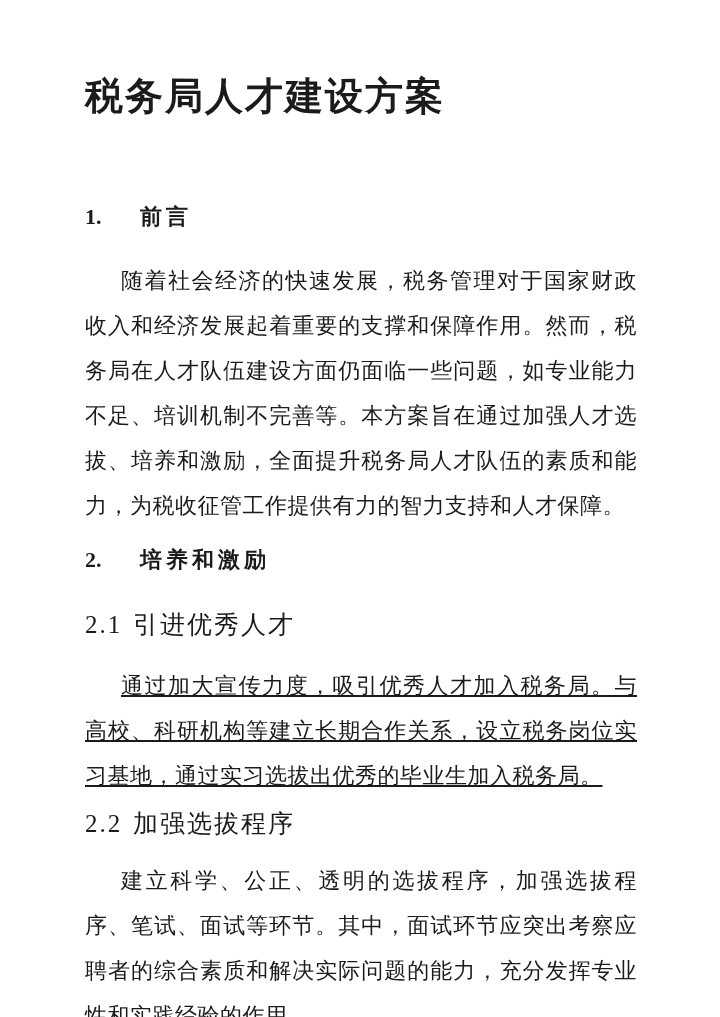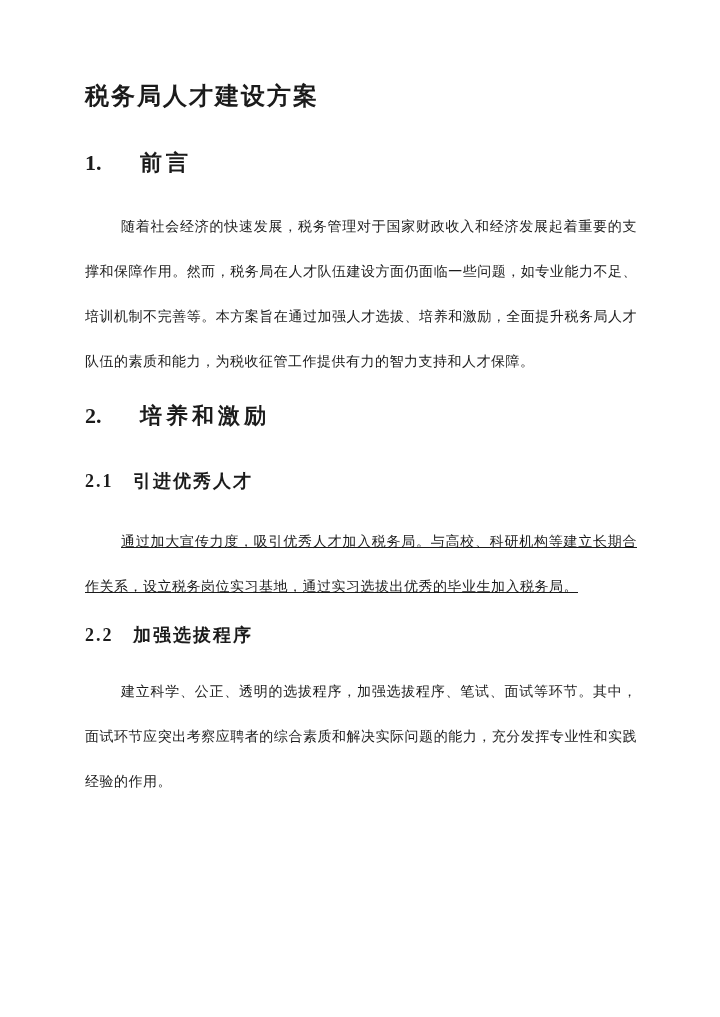--- a/index.html
+++ b/index.html
@@ -13,54 +13,54 @@
     height: 1017px;
     box-sizing: border-box;
     padding: 0 83px 0 85px;
     background: #ffffff;
     overflow: hidden;
     font-family: "Liberation Serif", "DejaVu Serif", serif;
     color: #1b1b1b;
   }
   .doc-title {
     margin: 78px 0 0 0;
-    font-size: 24px;
+    font-size: 38px;
     line-height: 36px;
     font-weight: 700;
     letter-spacing: 2px;
   }
   .sec-heading {
     font-size: 22px;
     line-height: 30px;
     font-weight: 700;
   }
-  .sec-heading.sec-1 { margin-top: 34px; }
+  .sec-heading.sec-1 { margin-top: 88px; }
   .sec-heading.sec-2 { margin-top: 17px; }
   .sec-num {
     display: inline-block;
     width: 55px;
     letter-spacing: 0;
   }
   .sec-text { letter-spacing: 4px; }
   .sub-heading {
-    font-size: 18px;
+    font-size: 25px;
     line-height: 28px;
-    font-weight: 700;
+    font-weight: 400;
   }
   .sub-heading.sub-1 { margin-top: 36px; }
   .sub-heading.sub-2 { margin-top: 12px; }
   .sub-num {
     display: inline-block;
     width: 48px;
     letter-spacing: 2px;
   }
   .sub-text { letter-spacing: 2px; }
   .para {
     margin: 0;
-    font-size: 14px;
+    font-size: 22px;
     line-height: 45px;
     letter-spacing: 0.5px;
     text-align: justify;
     text-justify: inter-ideograph;
     text-indent: 36px;
   }
   .para.p-1 { margin-top: 26px; }
   .para.p-2 { margin-top: 24px; text-decoration: underline; }
   .para.p-3 { margin-top: 20px; }
 </style>

